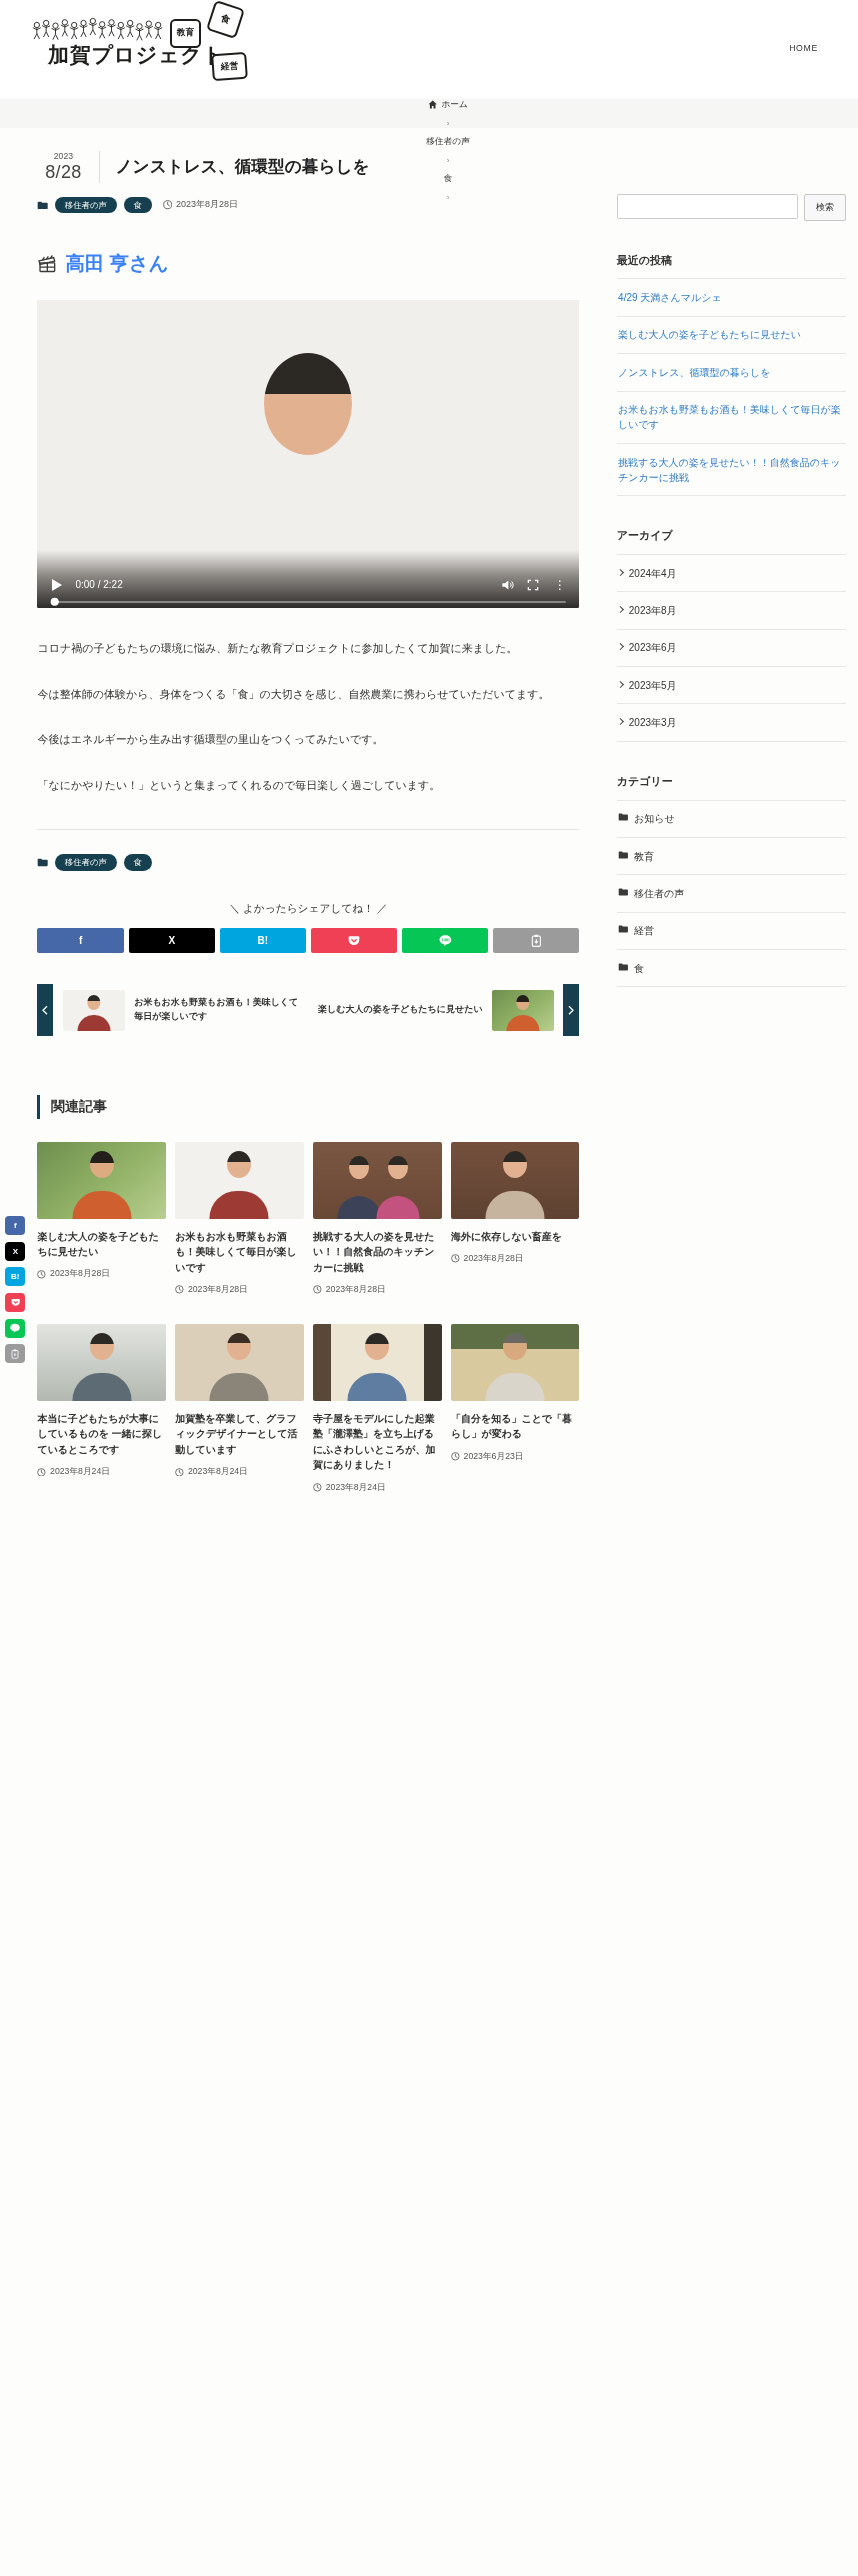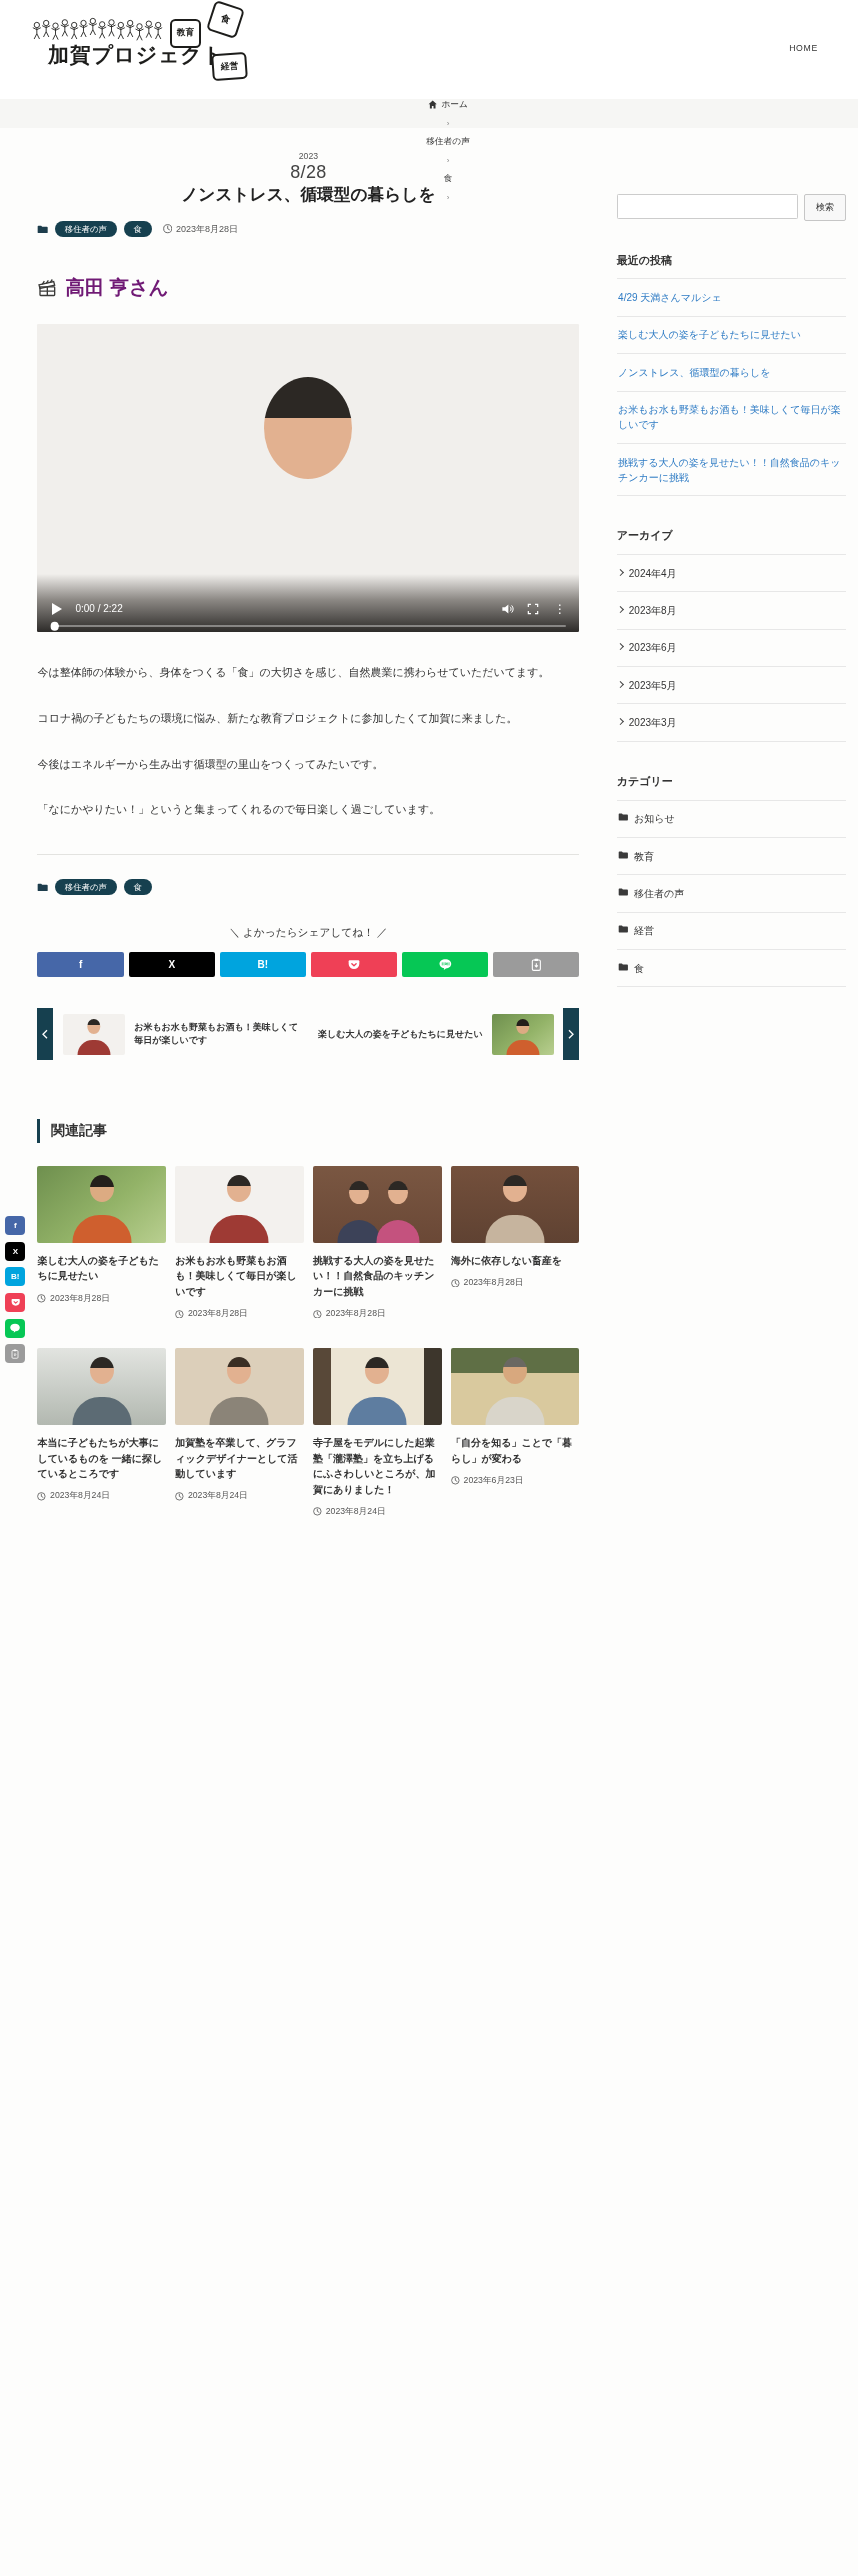--- a/index.html
+++ b/index.html
@@ -23,31 +23,31 @@
   .breadcrumb{height:29px;background:#f6f6f4;display:flex;align-items:center;padding-left:37px;font-size:8.7px;color:#444;gap:8px;flex-direction:column;}
   .breadcrumb a{display:flex;align-items:center;gap:4px;color:#333;}
   .breadcrumb .sep{color:#888;font-size:8px;}
 
   
   .layout{display:flex;gap:17.4px;padding:23px 13.4px 0;}
   .article-col{flex:0 0 586px;padding:0 20px 0 24px;}
   .sidebar{flex:1;padding-top:2.7px;}
 
   
-  .post-head{display:flex;align-items:center;flex-direction:column;}
+  .post-head{display:flex;align-items:center;}
   .date-badge{width:52px;text-align:center;color:#555;flex:0 0 auto;}
   .date-badge .y{display:block;font-size:8.7px;margin-bottom:1.3px;}
   .date-badge .md{display:block;font-size:18px;letter-spacing:0.3px;color:#444;}
   .vline{width:0.7px;background:#ddd;align-self:stretch;margin:0 16px 0 9.4px;}
   .post-title{font-size:16.7px;font-weight:700;color:#222;margin:0;line-height:1.45;}
   .meta-row{display:flex;align-items:center;gap:6.7px;margin-top:13.4px;font-size:9px;color:#555;}
   .pill{display:inline-flex;align-items:center;background:#16404f;color:#fff;font-size:8.4px;padding:4px 10px;border-radius:668px;line-height:1;}
   .meta-date{display:flex;align-items:center;gap:4px;margin-left:4px;}
 
-  h2.person-heading{display:flex;align-items:center;gap:8px;font-size:19.4px;font-weight:700;color:#701a75;margin:37px 0 0;}
+  h2.person-heading{display:flex;align-items:center;gap:8px;font-size:19.4px;font-weight:700;color:#3b82f6;margin:37px 0 0;}
 
   
   .video{position:relative;width:542px;height:308px;margin-top:23px;border-radius:1.3px;overflow:hidden;background:#f1efec;}
   .vid-scene{position:absolute;inset:0;background:linear-gradient(180deg,#f3f1ed 0 70%,#e9e6e0);}
   .vid-scene .head{position:absolute;left:50%;transform:translateX(-50%);top:53px;width:88px;height:102px;border-radius:50%;
     background:linear-gradient(180deg,#262421 0 36%,#e2b18c 36%);}
   .vid-controls{position:absolute;left:0;right:0;bottom:0;height:58px;background:linear-gradient(180deg,rgba(0,0,0,0) 0%,rgba(55,50,45,.55) 45%,rgba(18,16,14,.88) 100%);}
   .ctrl-row{position:absolute;left:14.7px;right:12px;bottom:17.4px;display:flex;align-items:center;gap:13.4px;}
   .play-btn{width:0;height:0;border-left:10px solid #fff;border-top:6px solid transparent;border-bottom:6px solid transparent;cursor:pointer;}
   .vid-time{color:#fff;font-size:10px;}
@@ -257,22 +257,22 @@
               <span class="kebab">⋮</span>
             </div>
             <div class="progress">
               <span class="played"></span>
               <span class="knob"></span>
             </div>
           </div>
         </div>
 
         <div class="post-body">
+          <p>コロナ禍の子どもたちの環境に悩み、新たな教育プロジェクトに参加したくて加賀に来ました。</p>
           <p>今は整体師の体験から、身体をつくる「食」の大切さを感じ、自然農業に携わらせていただいてます。</p>
-          <p>コロナ禍の子どもたちの環境に悩み、新たな教育プロジェクトに参加したくて加賀に来ました。</p>
           <p>今後はエネルギーから生み出す循環型の里山をつくってみたいです。</p>
           <p>「なにかやりたい！」というと集まってくれるので毎日楽しく過ごしています。</p>
         </div>
 
         <hr class="sep">
 
         <div class="tags-row">
           <svg width="10.7" height="8.7" viewBox="0 0 16 13">
               <path d="M1 2.2 q0-1.2 1.2-1.2 h4 l1.6 1.6 h6.9 q1.3 0 1.3 1.3 V11 q0 1.2-1.2 1.2 H2.2 Q1 12.2 1 11 Z" fill="#1d3d4c"></path>
             </svg>

